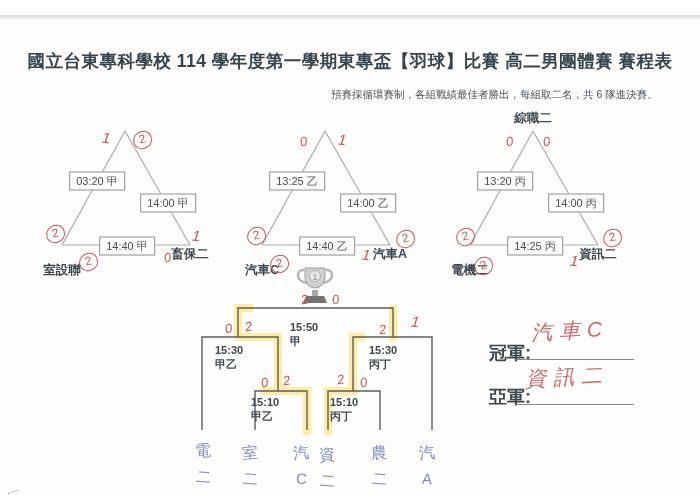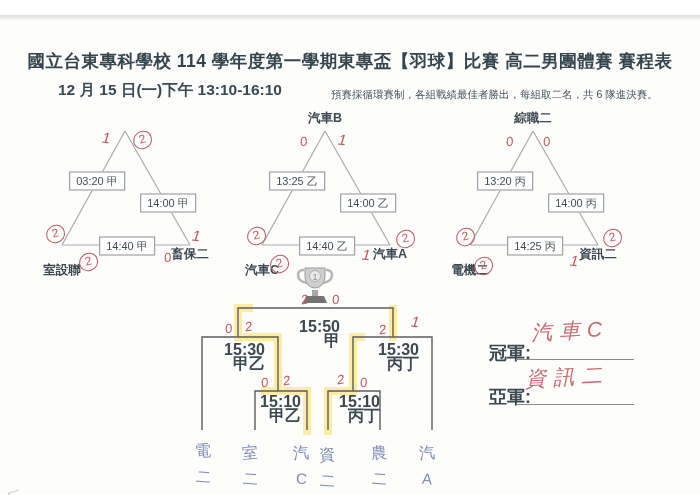--- a/index.html
+++ b/index.html
@@ -44,21 +44,21 @@
   .mark{position:absolute;color:var(--red);font-size:13px;font-style:italic;
     transform:rotate(-10deg);line-height:14px;}
   .mark.circ{border:1.6px solid var(--red);border-radius:55% 45% 50% 48%;
     width:17px;height:16px;line-height:15px;text-align:center;font-size:12px;
     font-style:normal;transform:rotate(-14deg);}
   .mark.tall{font-size:15px;transform:rotate(6deg);}
 
   
   #bracket{position:absolute;left:185px;top:250px;width:265px;height:245px;}
   #bracket svg.lines{position:absolute;left:0;top:0;}
-  .blabel{position:absolute;width:50px;text-align:right;font-size:16px;
+  .blabel{position:absolute;width:50px;text-align:left;font-size:11px;
     font-weight:bold;color:var(--ink);line-height:14px;}
   .slot{position:absolute;width:26px;display:flex;flex-direction:column;align-items:center;
     gap:6px;color:var(--blue);font-size:16px;}
   .slot span:first-child{transform:rotate(-5deg);}
   .slot span:last-child{transform:rotate(4deg);font-size:15px;}
   #trophy{position:absolute;left:108px;top:0px;}
 
   
   #results{position:absolute;left:483px;top:298px;width:175px;height:110px;}
   .res-label{position:absolute;font-size:18px;font-weight:bold;color:var(--ink);}
@@ -70,21 +70,20 @@
     border-left:1.3px solid #c6c6c6;border-top:1.3px solid #c6c6c6;transform:rotate(-18deg);}
 </style>
 </head>
 <body>
 
 <div id="page">
   <div class="edge-top"></div>
   <div class="edge-bottom"></div>
 
   <div class="title">國立台東專科學校 114 學年度第一學期東專盃【羽球】比賽 高二男團體賽 賽程表</div>
-  <div class="dateline">12 月 15 日(一)下午 13:10-16:10</div>
   <div class="rules">預賽採循環賽制，各組戰績最佳者勝出，每組取二名，共 6 隊進決賽。</div>
 
   <div class="group" style="left:40px;">
     <svg class="tri" width="170" height="140">
       <path d="M85 16 L22 130 M85 16 L150 130 M22 130 L150 130" stroke="#ababab" stroke-width="1.2" fill="none"></path>
     </svg>
     <div class="team team-bl">室設聯</div>
     <div class="team team-br">畜保二</div>
     <div class="timebox tb-left">03:20 甲</div>
     <div class="timebox tb-right">14:00 甲</div>
@@ -94,21 +93,20 @@
     <span class="mark circ" style="left:6px;top:110px;">2</span>
     <span class="mark circ" style="left:39px;top:138px;">2</span>
     <span class="mark tall" style="left:152px;top:114px;">1</span>
     <span class="mark" style="left:124px;top:136px;">0</span>
   </div>
 
   <div class="group" style="left:240px;">
     <svg class="tri" width="170" height="140">
       <path d="M85 16 L22 130 M85 16 L150 130 M22 130 L150 130" stroke="#ababab" stroke-width="1.2" fill="none"></path>
     </svg>
-    <div class="team team-top">汽車B</div>
     <div class="team team-bl">汽車C</div>
     <div class="team team-br">汽車A</div>
     <div class="timebox tb-left">13:25 乙</div>
     <div class="timebox tb-right">14:00 乙</div>
     <div class="timebox tb-bottom">14:40 乙</div>
     <span class="mark" style="left:60px;top:20px;">0</span>
     <span class="mark tall" style="left:98px;top:18px;">1</span>
     <span class="mark circ" style="left:7px;top:112px;">2</span>
     <span class="mark circ" style="left:30px;top:140px;">2</span>
     <span class="mark circ" style="left:156px;top:115px;">2</span>

